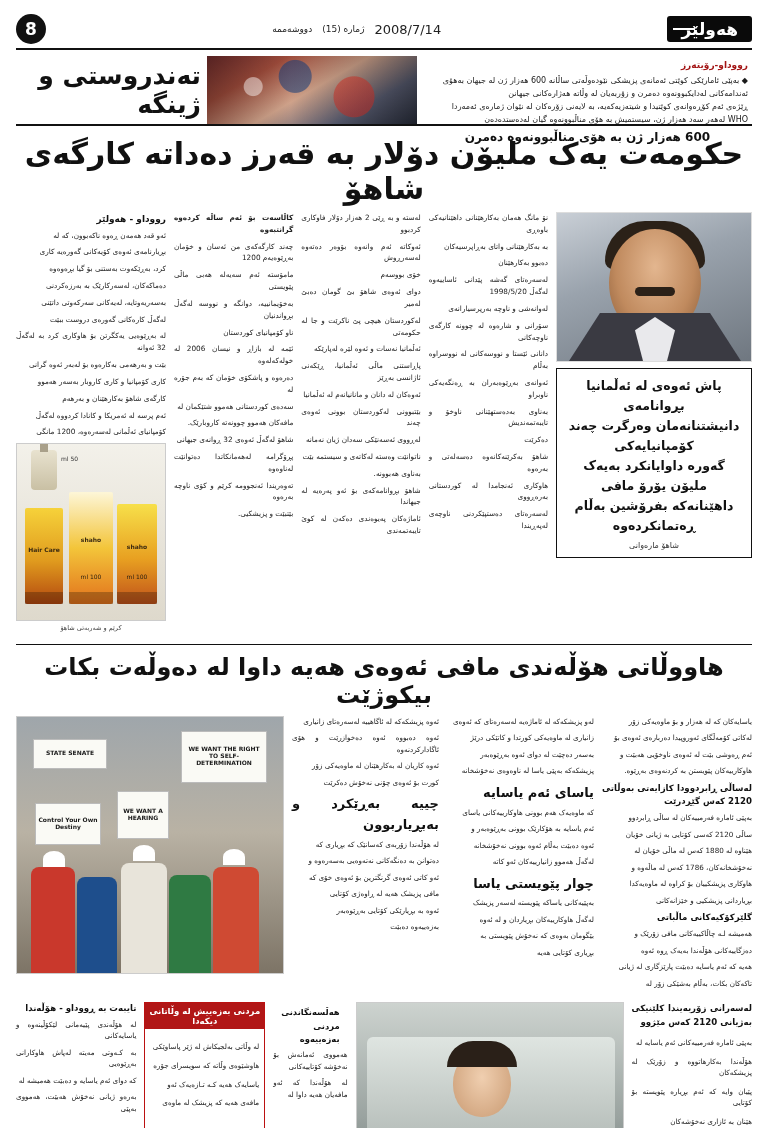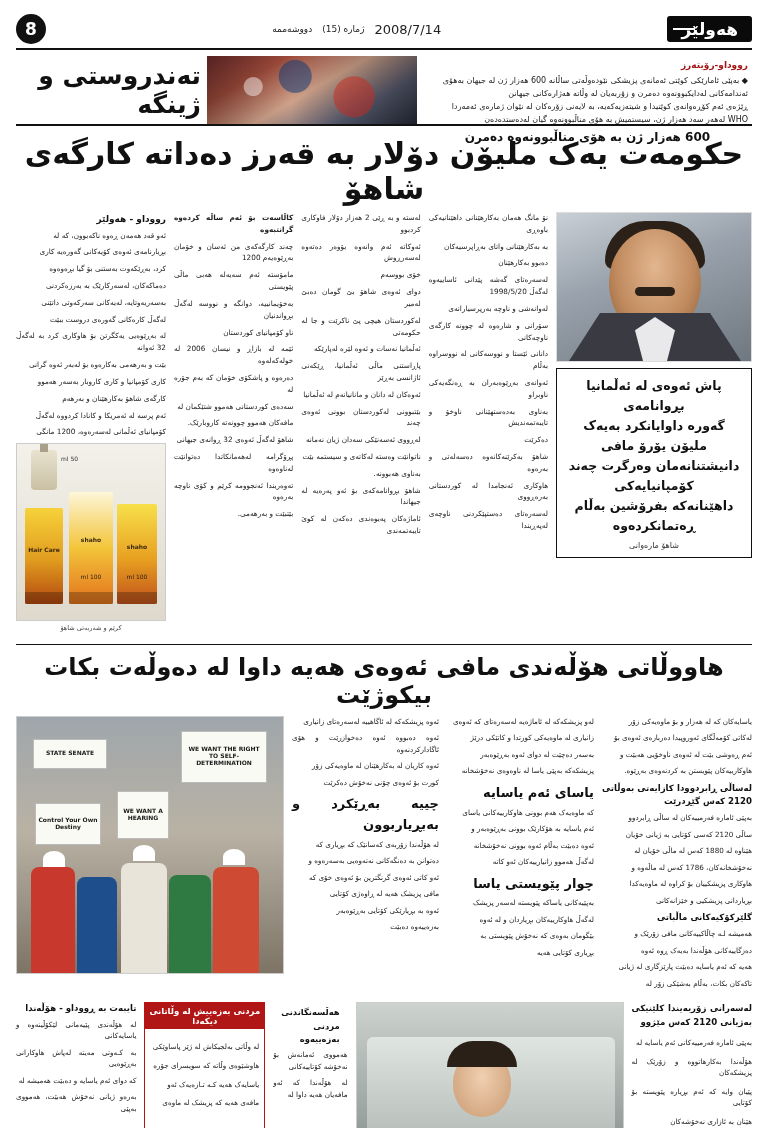--- a/index.html
+++ b/index.html
@@ -216,22 +216,22 @@
     <div class="left-col">
       <div class="portrait">
         <div class="hair"></div>
         <div class="face"></div>
         <div class="mous"></div>
         <div class="suit"></div>
         <div class="shirt"></div>
       </div>
       <div class="quote-box">
         <div class="q-line">پاش ئەوەی لە ئەڵمانیا بڕوانامەی</div>
+        <div class="q-line">دانیشتنانەمان وەرگرت چەند کۆمپانیایەکی</div>
         <div class="q-line">گەورە داوایانکرد بەیەک ملیۆن یۆرۆ مافی</div>
-        <div class="q-line">دانیشتنانەمان وەرگرت چەند کۆمپانیایەکی</div>
         <div class="q-line">داهێنانەکە بفرۆشین بەڵام ڕەتمانکردەوە</div>
         <div class="q-credit">شاهۆ مارەوانی</div>
       </div>
     </div>
 
     <div class="cols-3">
       <div class="col">
         <p>نۆ مانگ هەمان بەکارهێنانی داهێنانیەکی باوەڕی</p>
         <p>بە بەکارهێنانی واتای بەڕاپرسیەکان</p>
         <p>دەبوو بەکارهێنان</p>
@@ -268,21 +268,21 @@
         <p>مامۆستە ئەم سەیەلە هەبی ماڵی پێویستی</p>
         <p>بەخۆیمانییە، دوانگە و نووسە لەگەڵ بڕواندنیان</p>
         <p>ناو کۆمپانیای کوردستان</p>
         <p>ئێمە لە بازاڕ و نیسان 2006 لە خولەکەلەوە</p>
         <p>دەرەوە و پاشکۆی خۆمان کە بەم جۆرە لە</p>
         <p>سەدەی کوردستانی هەموو شتێکمان لە</p>
         <p>مافەکان هەموو چوونەتە کاروبارێک.</p>
         <p>شاهۆ لەگەڵ ئەوەی 32 ڕوانەی جیهانی</p>
         <p>پڕۆگرامە لەهەمانکاتدا دەتوانێت لەناوەوە</p>
         <p>تەوەریندا ئەنجوومە کرێم و کۆی ناوچە بەرەوە</p>
-        <p>بێتبێت و بەرهەمی.</p>
+        <p>بێتبێت و پزیشکیی.</p>
       </div>
     </div>
 
     <div class="right-col">
       <div class="rc-kicker">رووداو - هەولێر</div>
       <p>ئەو قەد هەمەن ڕەوە ناکەبوون، کە لە</p>
       <p>بڕیارنامەی ئەوەی کۆیەکانی گەورەیە کاری</p>
       <p>کرد، بەڕێکەوت بەستنی بۆ گیا بڕەوەوە</p>
       <p>دەماکەکان، لەسەرکارێک بە بەرزەکردنی</p>
       <p>بەسەریەوتایە، لەیەکانی سەرکەوتی داتێنی</p>

